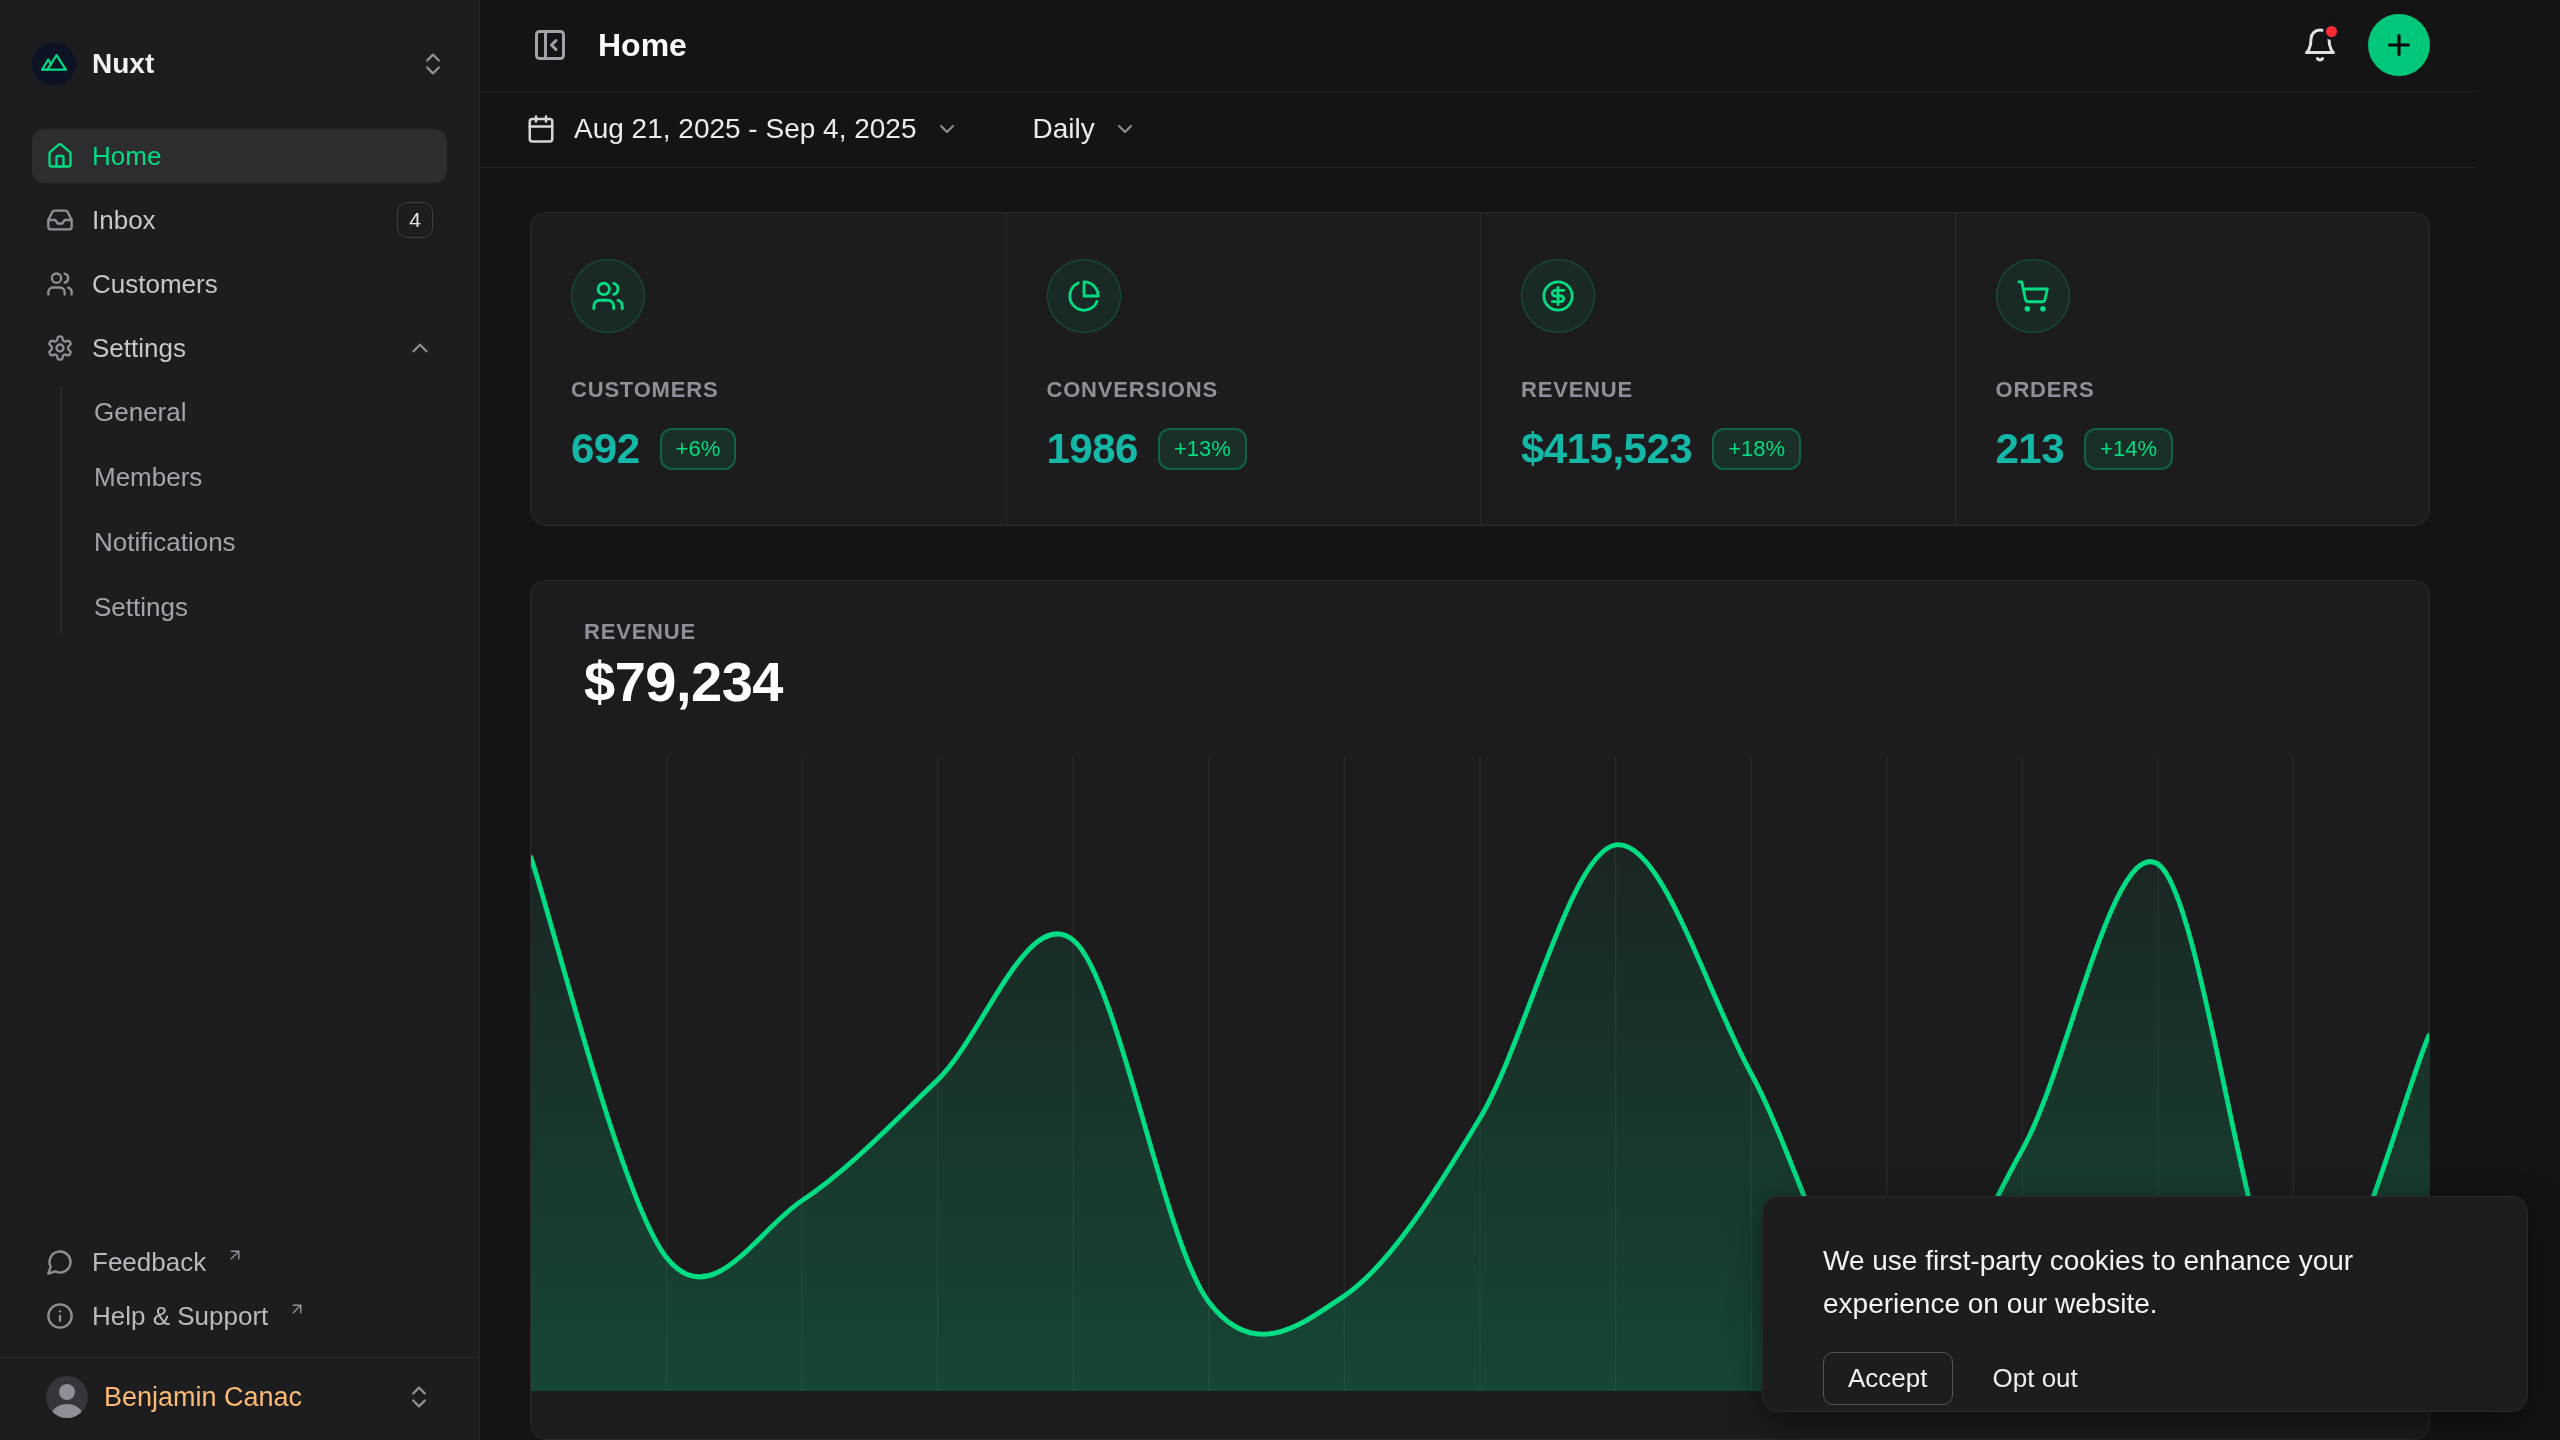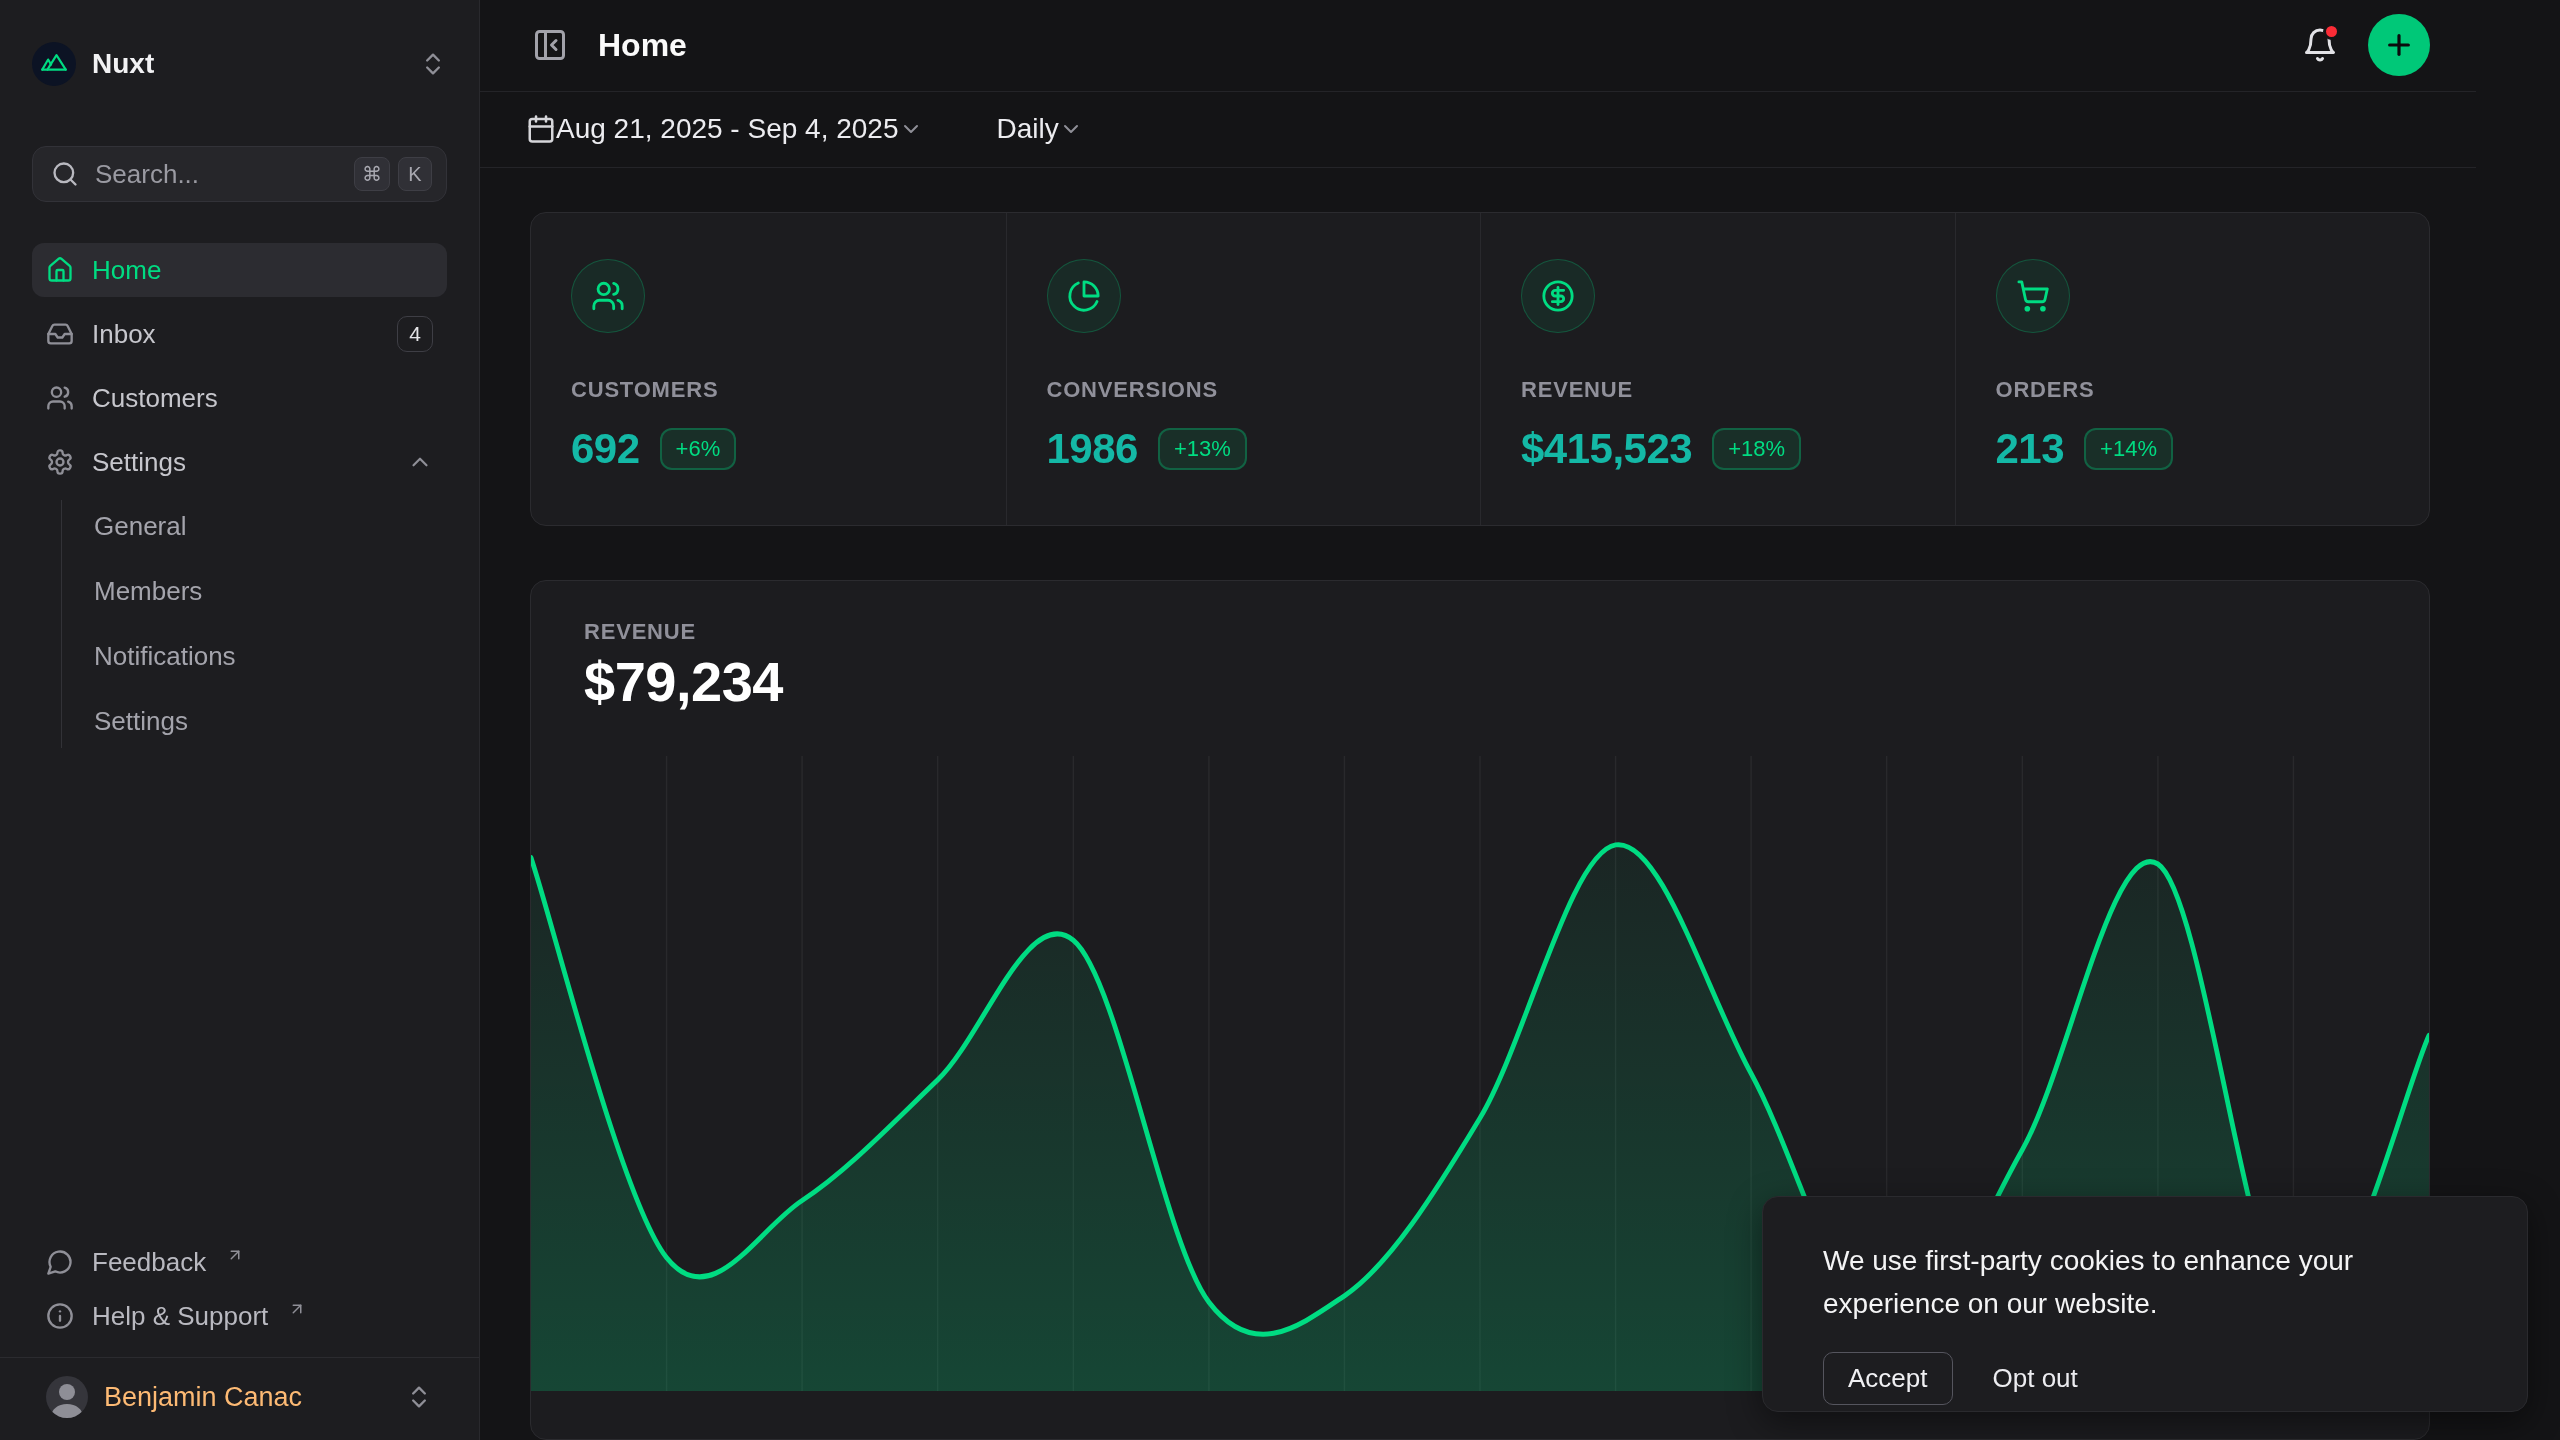--- a/index.html
+++ b/index.html
@@ -54,21 +54,21 @@
   .icon-btn { background:none; border:none; color:#a2a2aa; display:flex; cursor:pointer; padding:6px; }
   .page-title { font-size:32px; font-weight:700; color:#fafafa; }
   .topbar-right { margin-left:auto; display:flex; align-items:center; gap:30px; }
   .bell-wrap { position:relative; color:#e2e2e6; display:flex; cursor:pointer; }
   .bell-dot { position:absolute; top:-4px; right:-2px; width:17px; height:17px; border-radius:50%;
     background:#fb2c36; border:3px solid #141416; }
   .plus-btn { width:62px; height:62px; border-radius:50%; background:#00c878; border:none; color:#0b0b0d;
     display:flex; align-items:center; justify-content:center; cursor:pointer; }
 
   .toolbar { height:104px; border-bottom:1px solid #242428; display:flex; align-items:center; padding:0 46px; gap:74px; }
-  .tool-ctl { display:flex; align-items:center; cursor:pointer; }
+  .tool-ctl { display:flex; align-items:center; gap:18px; cursor:pointer; }
   .tool-ctl .cal { color:#d6d6da; display:flex; }
   .tool-ctl .txt { font-size:28px; font-weight:500; color:#ececf0; }
   .tool-ctl .chev { color:#8f8f97; display:flex; }
 
   .content { padding:44px 46px 0 50px; }
 
   .stats-card { display:grid; grid-template-columns:repeat(4,1fr); background:#1c1c1f;
     border:1px solid #2b2b2f; border-radius:16px; overflow:hidden; margin-bottom:54px; }
   .stat-cell { padding:46px 40px 52px 40px; }
   .stat-cell + .stat-cell { border-left:1px solid #29292d; }
@@ -117,33 +117,20 @@
       </span>
       <span class="team-name">Nuxt</span>
       <span class="chev-right muted-ico">
         <svg class="lucide" width="28" height="28" viewBox="0 0 24 24">
             <path d="m7 15 5 5 5-5"></path>
             <path d="m7 9 5-5 5 5"></path>
           </svg>
       </span>
     </div>
 
-    <div class="search-box">
-      <span style="color:#b9b9c0; display:flex;">
-        <svg class="lucide" width="28" height="28" viewBox="0 0 24 24">
-            <circle cx="11" cy="11" r="8"></circle>
-            <path d="m21 21-4.3-4.3"></path>
-          </svg>
-      </span>
-      <span class="ph">Search...</span>
-      <span class="kbds">
-        <span class="kbd">⌘</span>
-        <span class="kbd">K</span>
-      </span>
-    </div>
 
     <nav class="nav">
       <div class="nav-item active">
         <span class="ico">
           <svg class="lucide" width="28" height="28" viewBox="0 0 24 24">
               <path d="M15 21v-8a1 1 0 0 0-1-1h-4a1 1 0 0 0-1 1v8"></path>
               <path d="M3 10a2 2 0 0 1 .709-1.528l7-5.999a2 2 0 0 1 2.582 0l7 5.999A2 2 0 0 1 21 10v9a2 2 0 0 1-2 2H5a2 2 0 0 1-2-2z"></path>
             </svg>
         </span>
         <span>Home</span>

